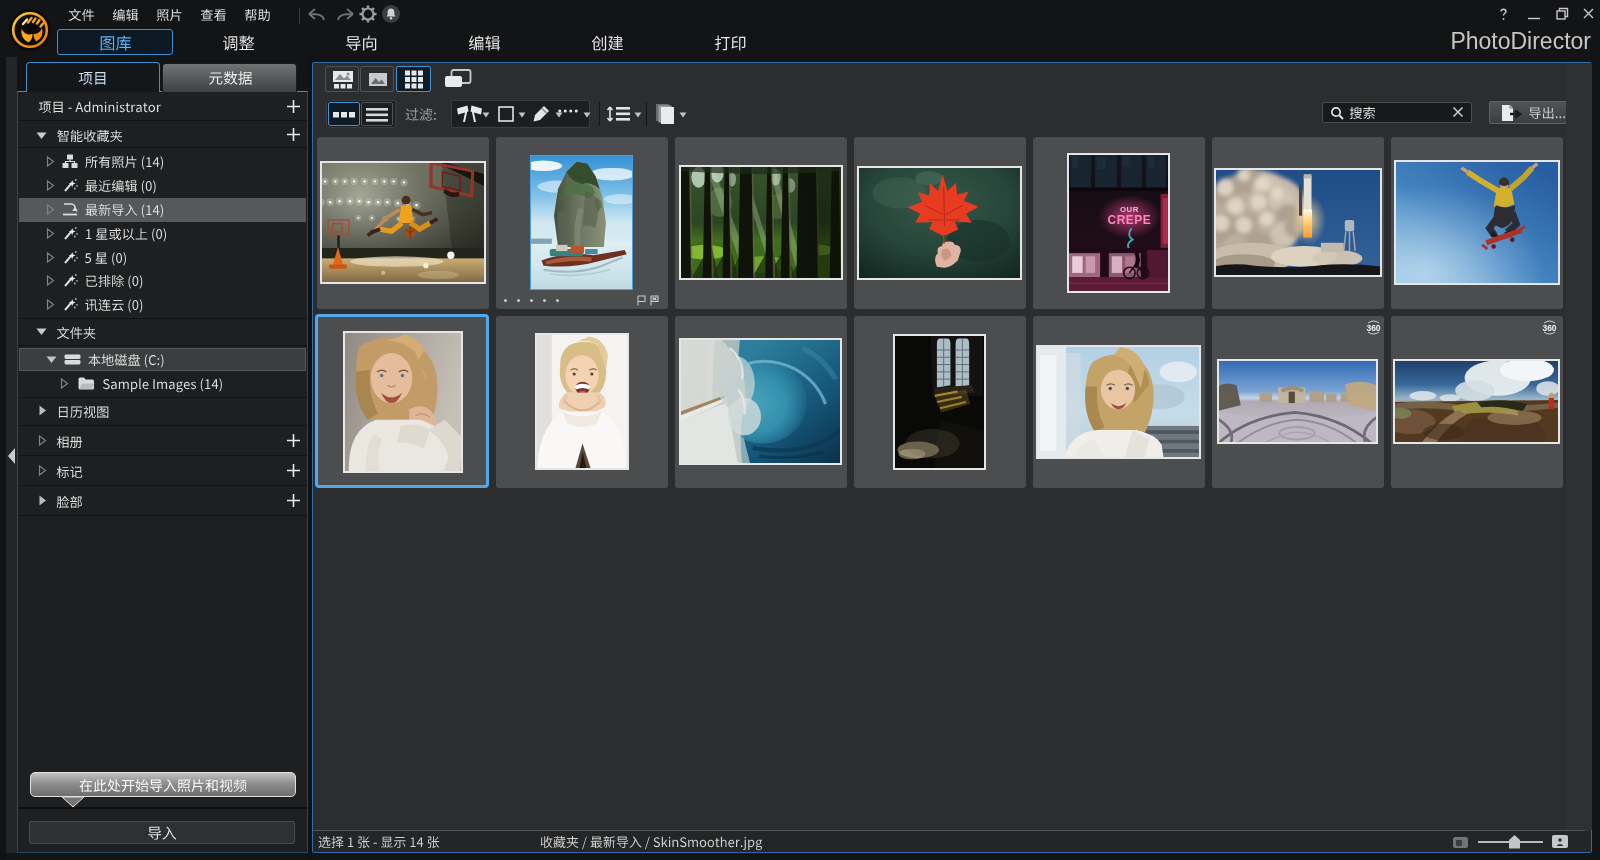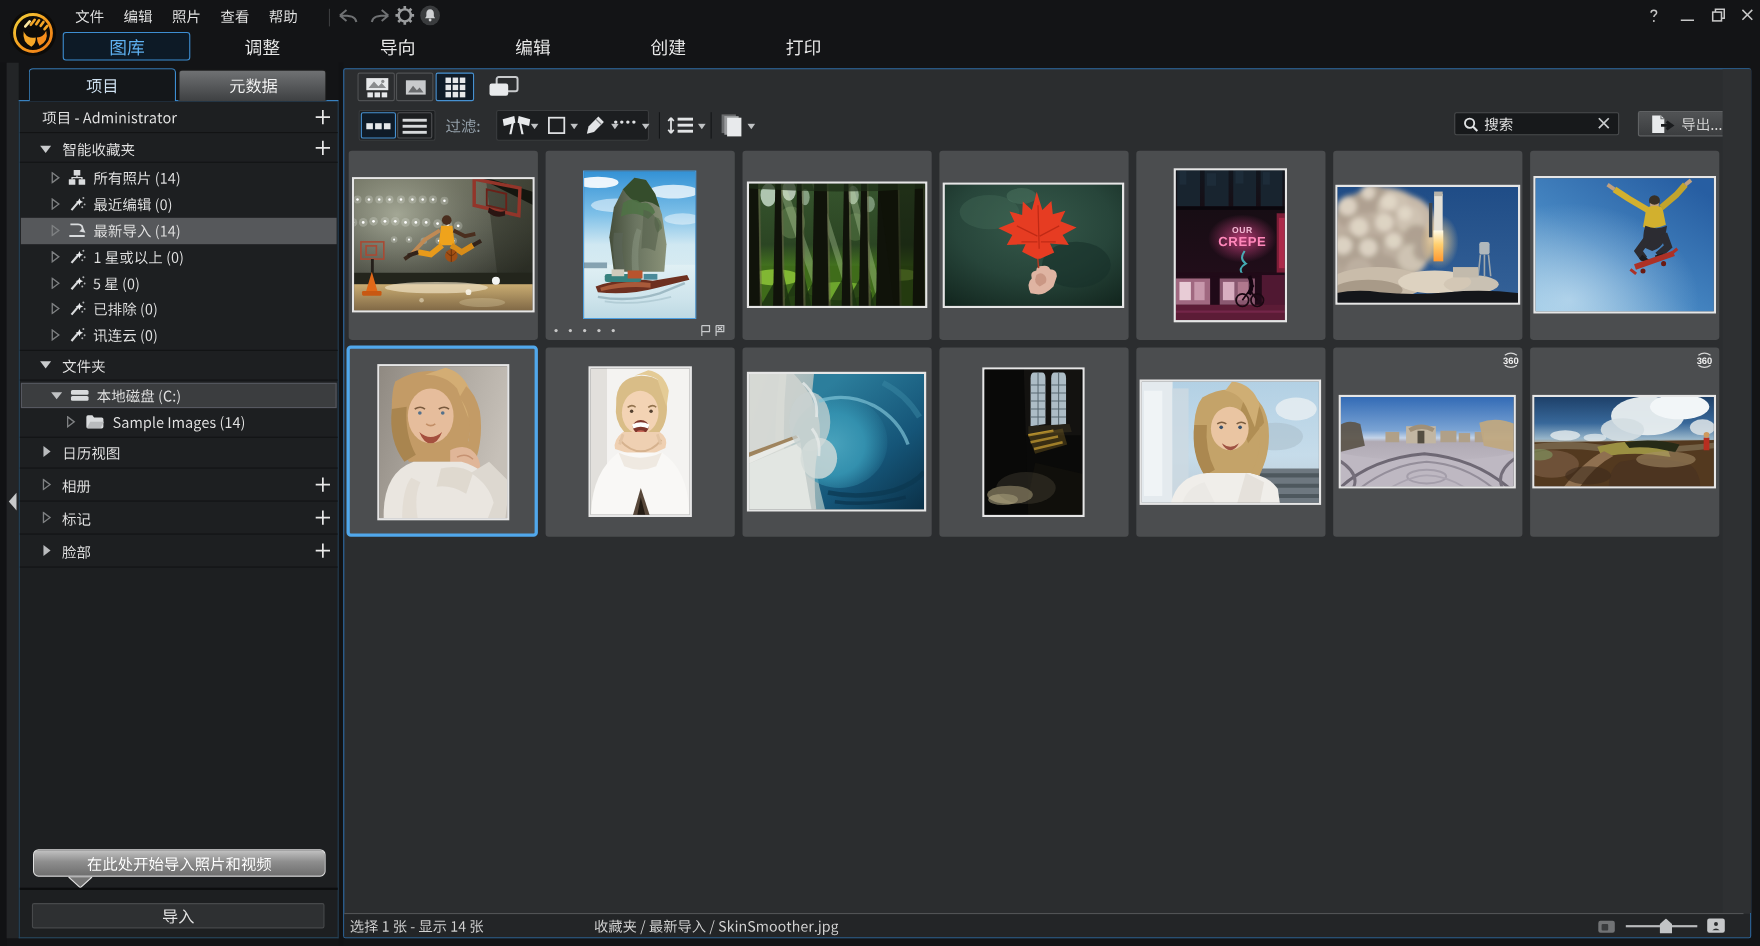--- a/index.html
+++ b/index.html
@@ -45,20 +45,21 @@
 <svg style="position:absolute;left:1496px;top:6px" width="100" height="16" viewBox="0 0 100 16" xmlns="http://www.w3.org/2000/svg">
 <g stroke="#c8c8c8" stroke-width="1.4" fill="none">
 <path d="M5 5.5 C5 2.5 10 2.5 10 5.5 C10 7.5 7.5 7 7.5 9.5"></path>
         <circle cx="7.5" cy="13" r="0.9" fill="#c8c8c8" stroke="none"></circle>
 <path d="M32 12.5 H44"></path>
 <rect x="61" y="5" width="8" height="8"></rect>
         <path d="M63.5 5 V2.5 H71.5 V10.5 H69"></path>
 <path d="M88 3 L97 12 M97 3 L88 12"></path>
 </g>
     </svg>
+<div style="position:absolute;left:1365px;top:28px;width:226px;height:30px;font:300 23px 'Liberation Sans',sans-serif;color:#c6c6c6;text-align:right;letter-spacing:0px">PhotoDirector</div>
 <svg style="position:absolute;left:7px;top:7px" width="46" height="46" viewBox="0 0 46 46" xmlns="http://www.w3.org/2000/svg">
 <defs>
         <linearGradient id="lg1" x1="0" y1="0" x2="1" y2="1">
 <stop offset="0" stop-color="#f2d23c"></stop>
           <stop offset="0.5" stop-color="#f59d1e"></stop>
           <stop offset="1" stop-color="#ef7916"></stop>
         </linearGradient>
       </defs>
 <circle cx="23" cy="23" r="21" fill="#0d0b08"></circle>
 <circle cx="23" cy="23" r="16.8" fill="none" stroke="url(#lg1)" stroke-width="2.6"></circle>

